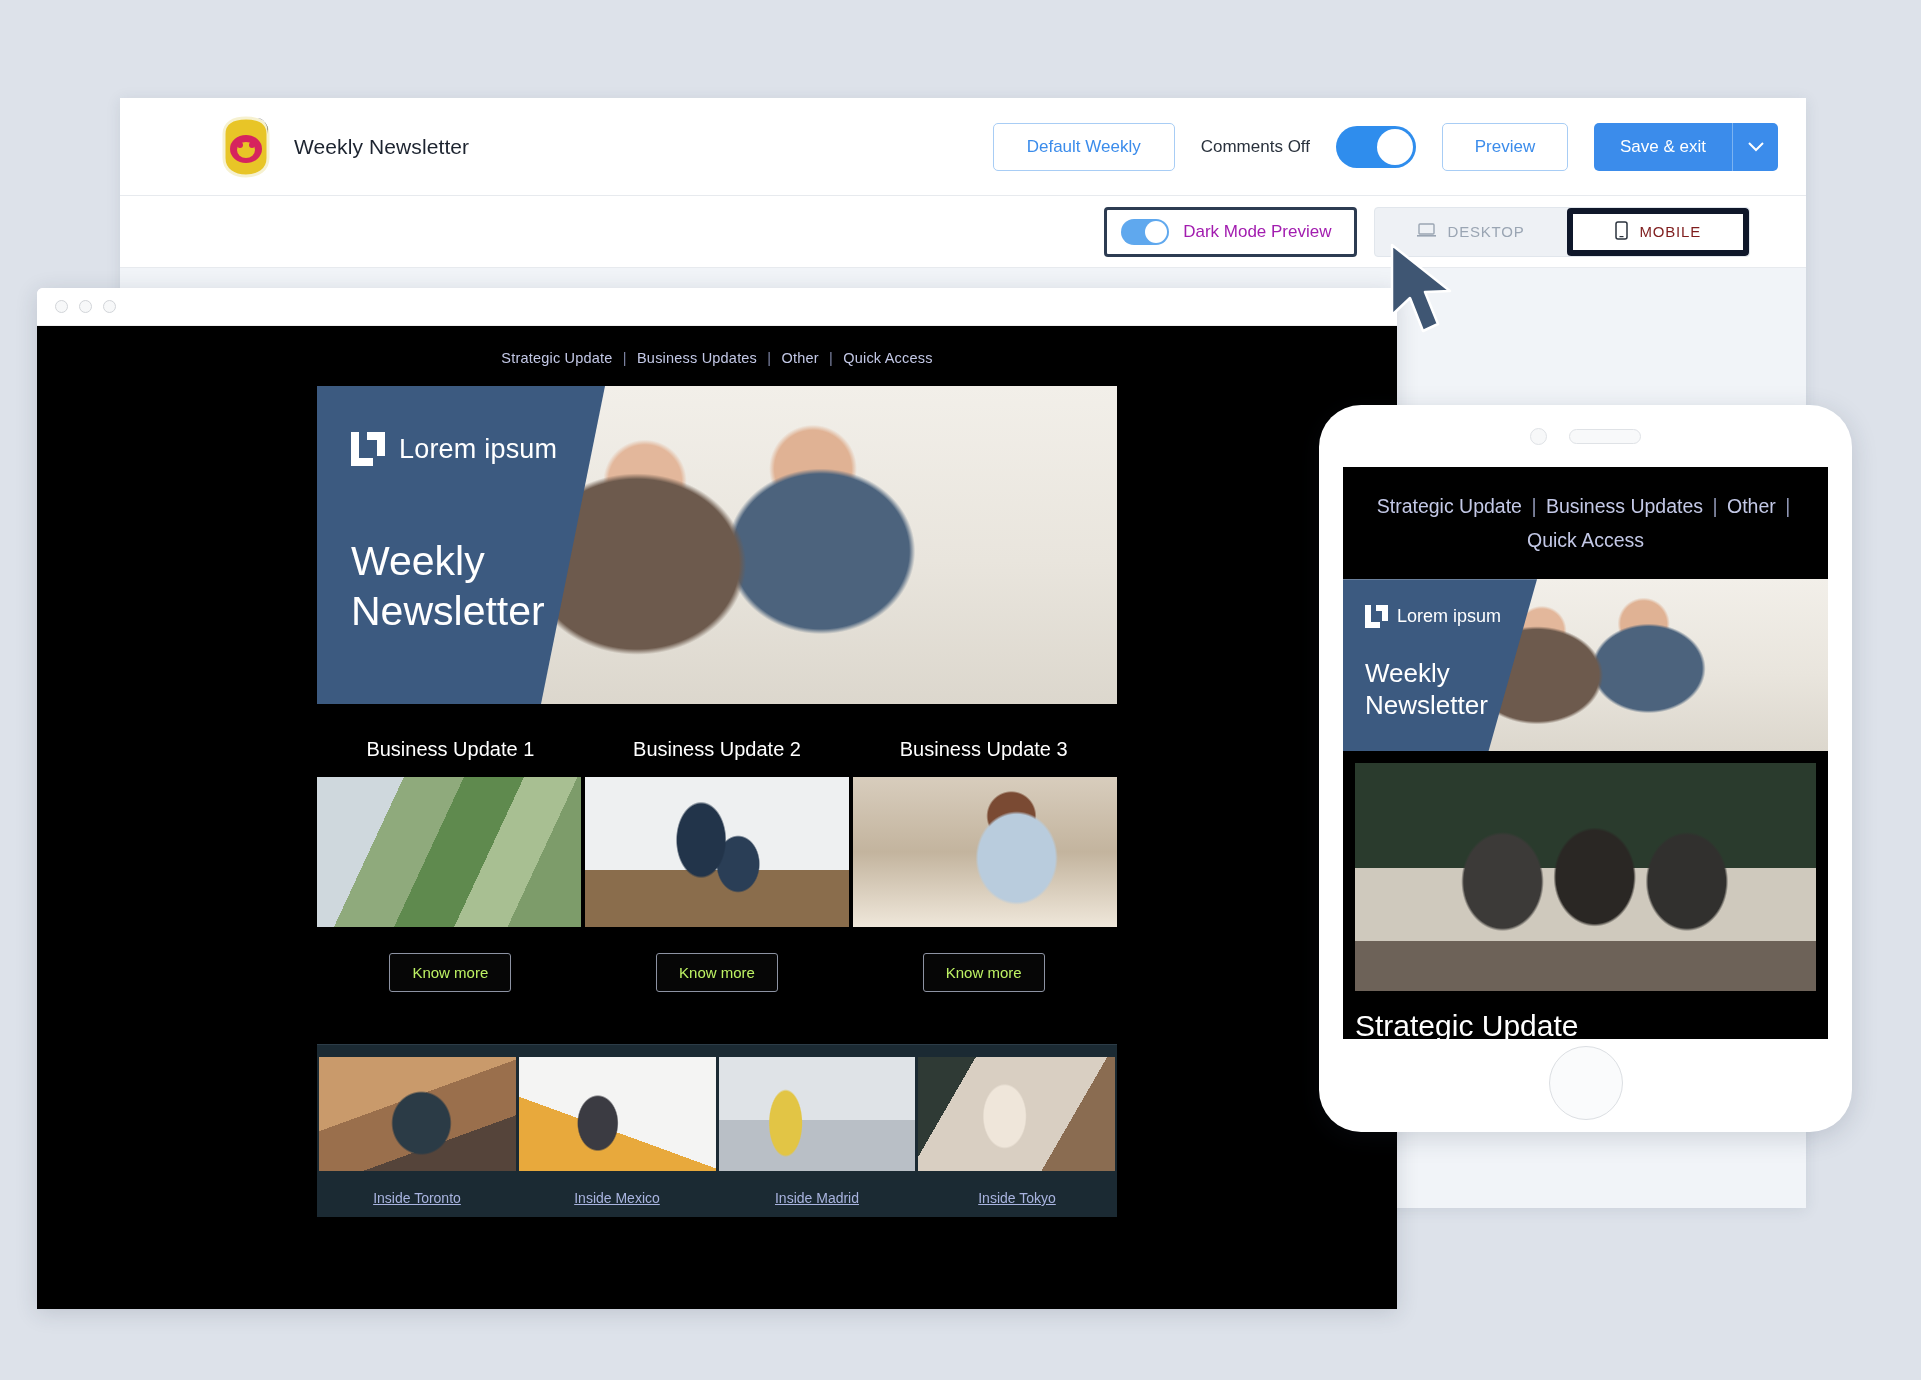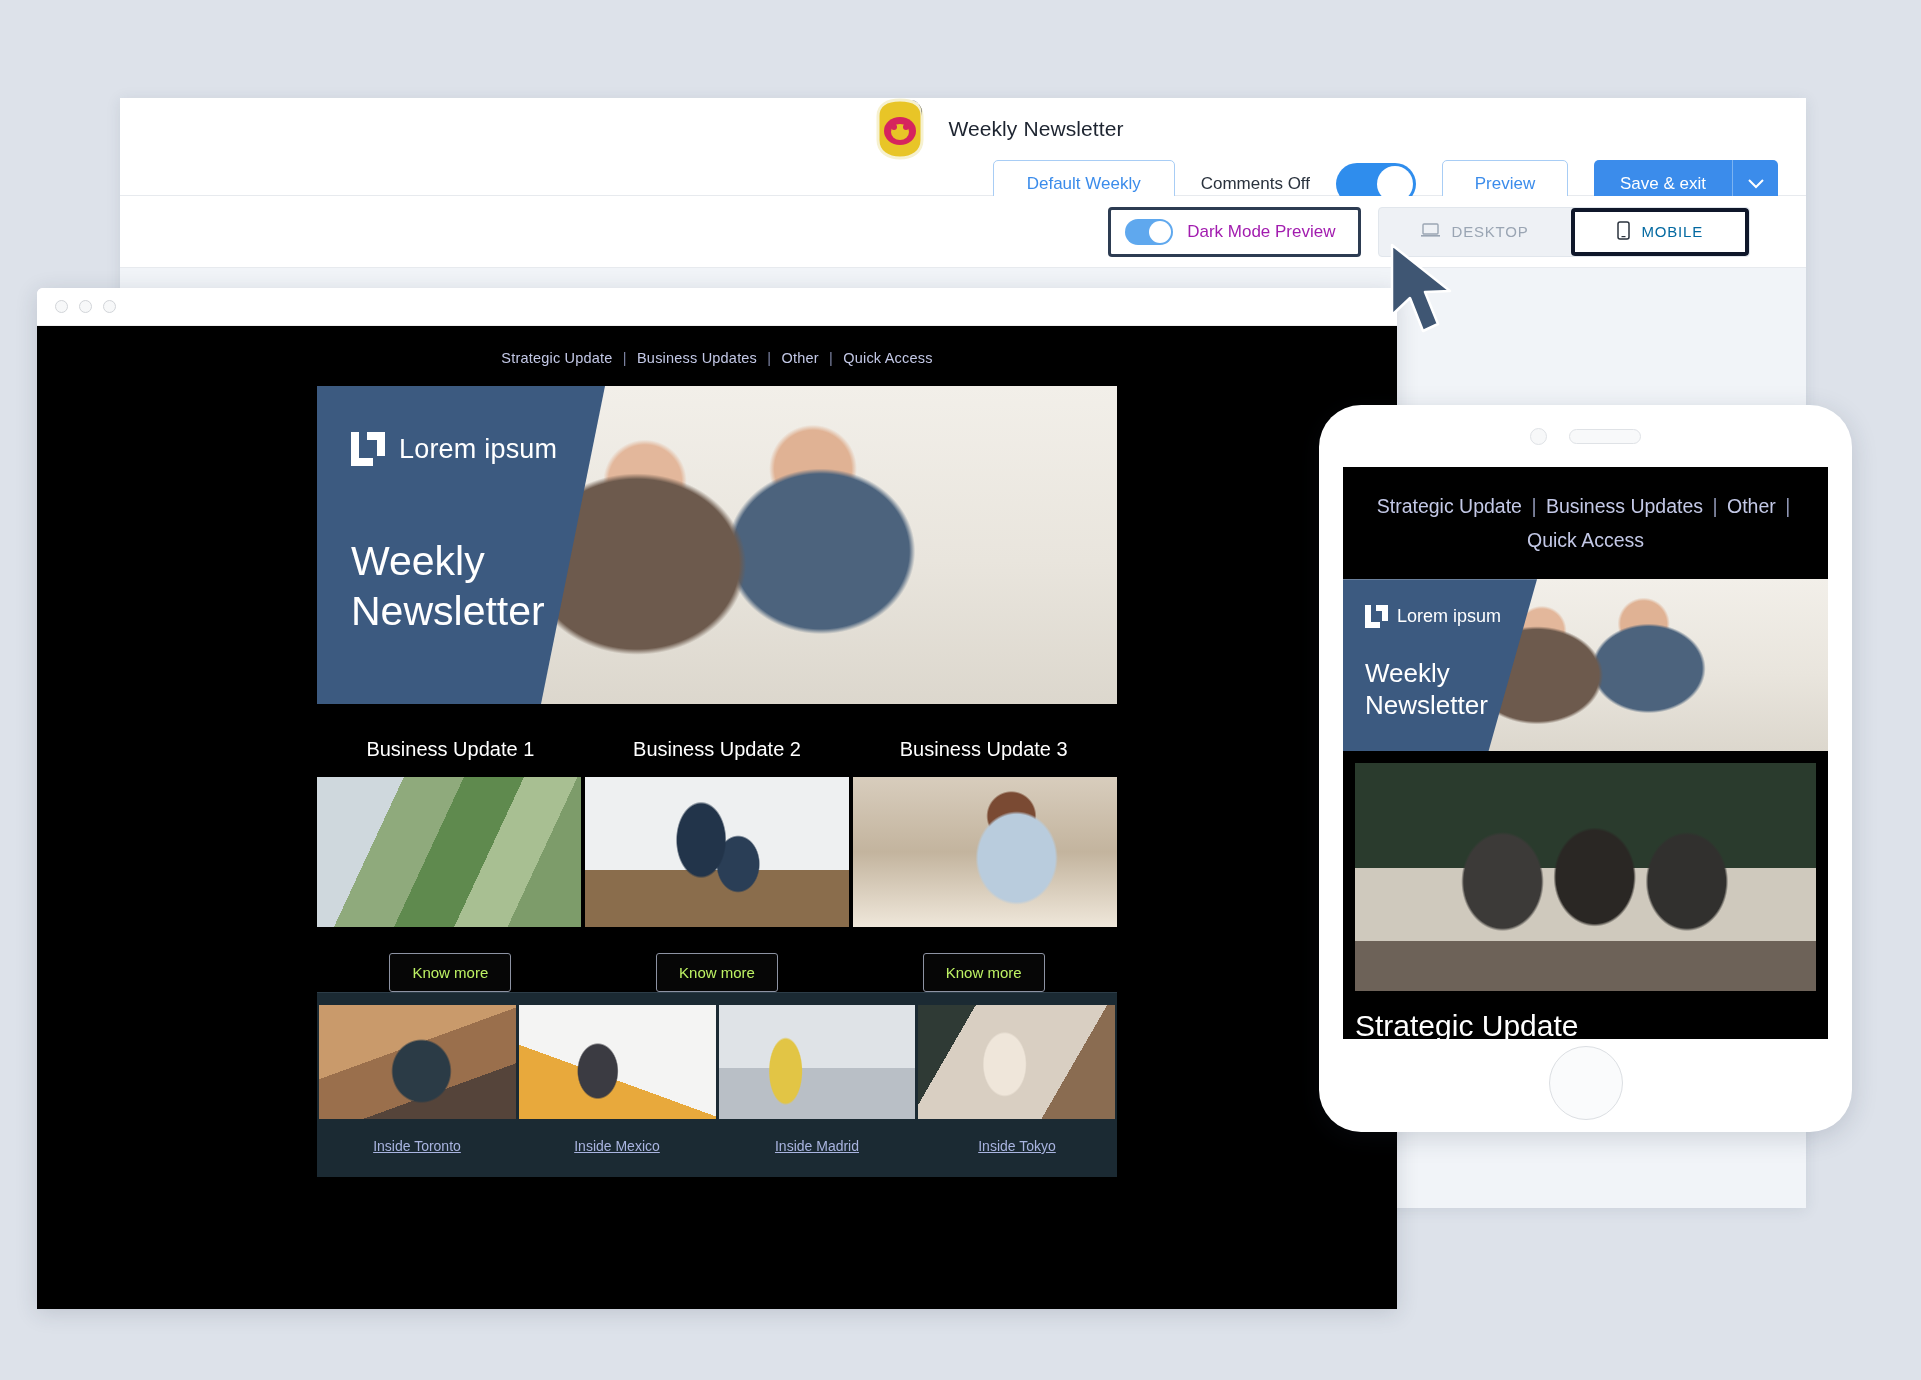--- a/index.html
+++ b/index.html
@@ -17,21 +17,20 @@
     left: 120px; top: 98px;
     width: 1686px; height: 1110px;
     background: #f1f4f8;
     box-shadow: 0 2px 14px rgba(40,55,80,.10);
   }
   .app-topbar {
     height: 98px; background: #ffffff;
     border-bottom: 1px solid #e7eaee;
     display: flex; align-items: center;
     padding: 0 28px 0 98px;
-    flex-direction: column;
   }
   .brand { display:flex; align-items:center; gap: 20px; }
   .brand-logo { width: 56px; height: 62px; position: relative; flex: none; }
   .brand-title { font-size: 21px; color: #1d2430; letter-spacing:.1px; }
 
   .topbar-right {
     margin-left: auto; display: flex; align-items: center; gap: 26px;
   }
   .btn-outline {
     height: 48px; min-width: 182px; padding: 0 18px;
@@ -81,21 +80,21 @@
   .device-tabs {
     display:flex; align-items:center; height:50px; margin-left: 17px;
     background:#eef1f5; border:1px solid #e1e6ec; border-radius:4px; overflow:hidden;
   }
   .device-tab {
     display:flex; align-items:center; gap:12px; height:100%;
     padding: 0 42px; font-size: 15px; letter-spacing:.8px;
     color:#9aa5b3; cursor:pointer; background:transparent;
     border:none; font-family:inherit;
   }
-  .device-tab.active { background:#fff; color:#0369a1; border:4px solid #0f172a; border-radius:4px; }
+  .device-tab.active { background:#fff; color:#7f1d1d; border:6px solid #0f172a; border-radius:4px; }
 
   
   .cursor { position:absolute; left:1390px; top:243px; z-index: 60; }
 
   
   .desktop-window {
     position:absolute; left: 37px; top: 288px;
     width: 1360px; height: 1021px;
     background:#fff; border-radius: 6px 6px 0 0;
     box-shadow: 0 4px 22px rgba(35,48,70,.16);
@@ -141,21 +140,21 @@
   .bu-btns { display:flex; margin-top: 26px; }
   .bu-btncell { flex:1; display:flex; justify-content:center; }
   .know-btn {
     border:1px solid #8d93a3; background:#060606; color:#bef264;
     font-size:15px; padding: 10px 22px; border-radius:3px; cursor:pointer;
     font-family:inherit;
   }
 
   
   .cities-band {
-    background:#1b2a33; padding: 8px 0 22px;
+    margin-top: 52px; background:#1b2a33; padding: 8px 0 10px;
     border-top: 1px solid #2c3c47;
   }
   .cities-imgs { display:flex; gap:3px; height: 118px; padding: 4px 2px 0; }
   .city-img { flex:1; overflow:hidden; position:relative; }
   .cities-links { display:flex; margin-top: 18px; }
   .city-link-cell { flex:1; text-align:center; }
   .city-link { font-size:14px; color:#a9b4e0; text-decoration:underline; cursor:pointer; }
 
   
   .phone {

